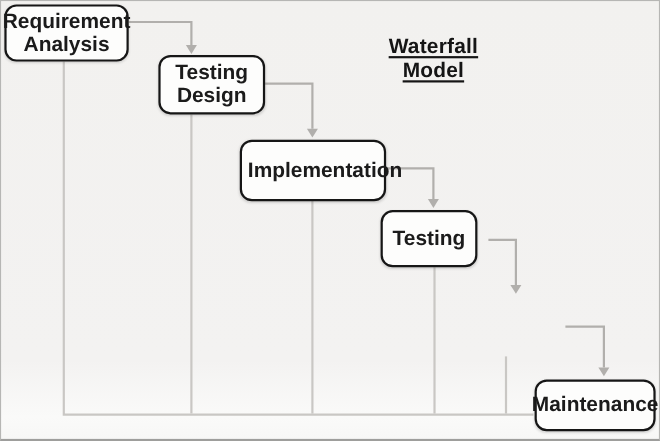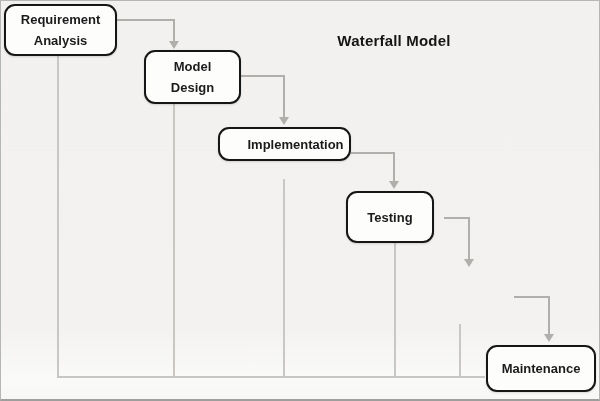--- a/index.html
+++ b/index.html
@@ -28,42 +28,43 @@
     z-index: 2;
     box-sizing: border-box;
     background: #fdfdfc;
     border: 2.5px solid #161616;
     border-radius: 11px;
     display: flex;
     align-items: center;
     justify-content: center;
     text-align: center;
     font-weight: bold;
-    font-size: 13px;
+    font-size: 19px;
     line-height: 21px;
     color: #1b1b1b;
     padding: 2px 6px;
     box-shadow: 0 1px 2px rgba(60,60,60,0.18);
   }
   .b1 { left: 3px;   top: 3px;   width: 113px; height: 52px; }
   .b2 { left: 143px; top: 49px;  width: 97px;  height: 54px; }
-  .b3 { left: 217px; top: 126px; width: 133px; height: 34px; padding-left: 28px; }
+  .b3 { left: 217px; top: 126px; width: 133px; height: 56px; padding-left: 28px; }
   .b4 { left: 345px; top: 190px; width: 88px;  height: 52px; }
   .b5 { left: 410px; top: 270px; width: 103px; height: 53px; }
   .b6 { left: 485px; top: 344px; width: 110px; height: 47px; }
   .title {
     position: absolute;
     z-index: 2;
     left: 322px;
     top: 31px;
     width: 142px;
     text-align: center;
     font-weight: bold;
-    font-size: 15px;
+    font-size: 19px;
     color: #151515;
+    text-decoration: underline;
     text-decoration-thickness: 2px;
     text-underline-offset: 3px;
     letter-spacing: 0.2px;
   }
   .connector { stroke: #b1afac; stroke-width: 2; fill: none; }
   .arrowhead { fill: #b1afac; stroke: none; }
   .dropline  { stroke: #c9c7c4; stroke-width: 2; fill: none; }
 </style>
 </head>
 <body>
@@ -90,18 +91,18 @@
     <path class="connector" d="M443 217 L468 217 L468 258"></path>
     <path class="arrowhead" d="M463 258 h10 l-5 8 z"></path>
 
     <path class="connector" d="M513 296 L548 296 L548 333"></path>
     <path class="arrowhead" d="M543 333 h10 l-5 8 z"></path>
   </svg>
 
   <div class="title">Waterfall Model</div>
 
   <div class="stage-box b1">Requirement Analysis</div>
-  <div class="stage-box b2">Model Design</div>
+  <div class="stage-box b2">Testing Design</div>
   <div class="stage-box b3">Implementation</div>
   <div class="stage-box b4">Testing</div>
   <div class="stage-box b6">Maintenance</div>
 
 </div>
 
 </body></html>

